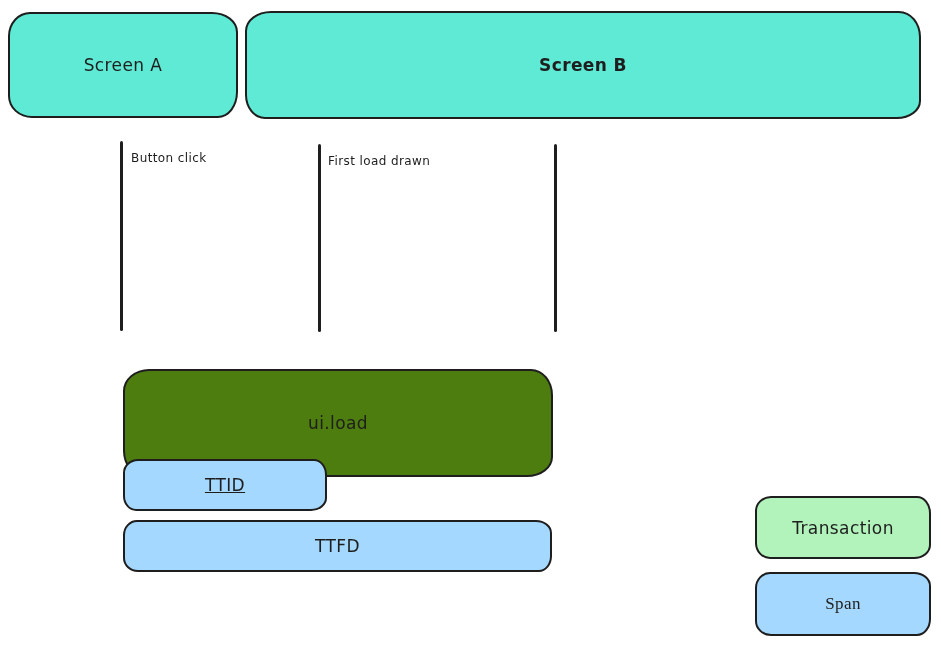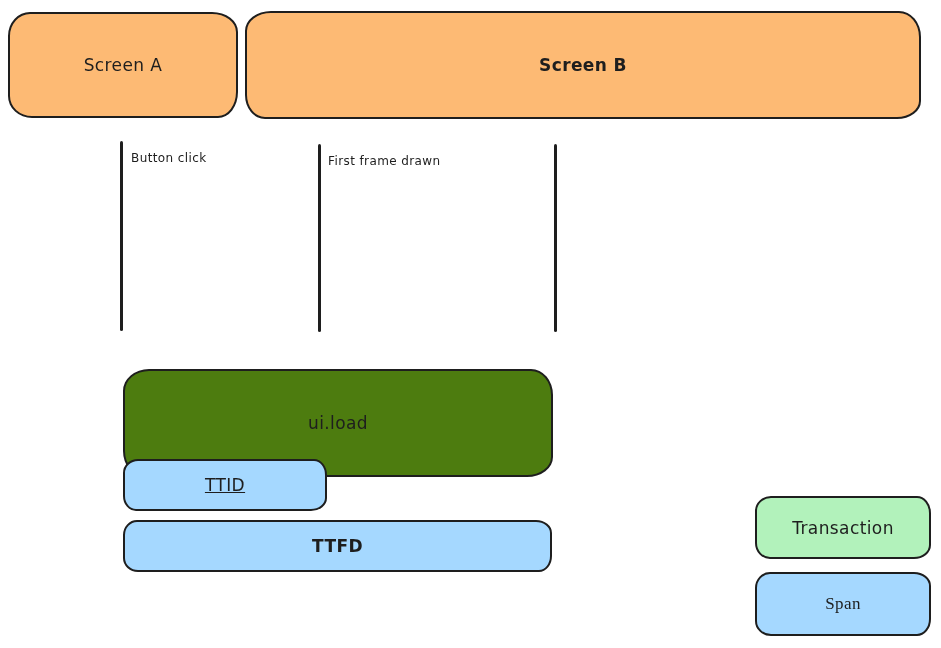--- a/index.html
+++ b/index.html
@@ -13,21 +13,21 @@
     height: 648px;
     background: #ffffff;
     font-family: "DejaVu Sans", "Liberation Sans", sans-serif;
     color: #1e1e1e;
     overflow: hidden;
   }
   .box {
     position: absolute;
     box-sizing: border-box;
     border: 2.5px solid #1e1e1e;
-    background: #fdba74;
+    background: #5eead4;
     display: flex;
     align-items: center;
     justify-content: center;
     font-size: 17px;
     letter-spacing: 0.4px;
   }
   
   .screen-a {
     left: 8px; top: 12px; width: 230px; height: 106px;
     border-radius: 22px 26px 20px 24px / 24px 20px 26px 22px;
@@ -62,21 +62,20 @@
     border-radius: 26px 22px 26px 22px / 22px 26px 20px 26px;
   }
   .bar-ttid {
     left: 123px; top: 459px; width: 204px; height: 52px;
     border-radius: 15px 13px 16px 13px / 14px 16px 13px 15px;
     text-decoration: underline;
   }
   .bar-ttfd {
     left: 123px; top: 520px; width: 429px; height: 52px;
     border-radius: 14px 16px 13px 15px / 15px 13px 16px 14px;
-    font-weight: bold;
   }
   
   .legend-transaction {
     left: 755px; top: 496px; width: 176px; height: 63px;
     border-radius: 16px 14px 17px 15px / 15px 17px 14px 16px;
   }
   .legend-span {
     left: 755px; top: 572px; width: 176px; height: 64px;
     border-radius: 15px 17px 14px 16px / 16px 14px 17px 15px;
     font-family: Liberation Serif, serif;
@@ -91,21 +90,21 @@
     <span>Screen A</span>
   </div>
   <div class="box screen-b">
     <span>Screen B</span>
   </div>
 
   <div class="vline vline-1"></div>
   <div class="event-label event-label-1">Button click</div>
 
   <div class="vline vline-2"></div>
-  <div class="event-label event-label-2">First frame drawn</div>
+  <div class="event-label event-label-2">First load drawn</div>
 
   <div class="vline vline-3"></div>
 
   <div class="box bar-uiload" style="background-color: #4d7c0f; margin-top: 30px;">
     <span>ui.load</span>
   </div>
   <div class="box bar-ttid" style="background-color: rgb(165, 216, 255);">
     <span>TTID</span>
   </div>
   <div class="box bar-ttfd" style="background-color: rgb(165, 216, 255);">

